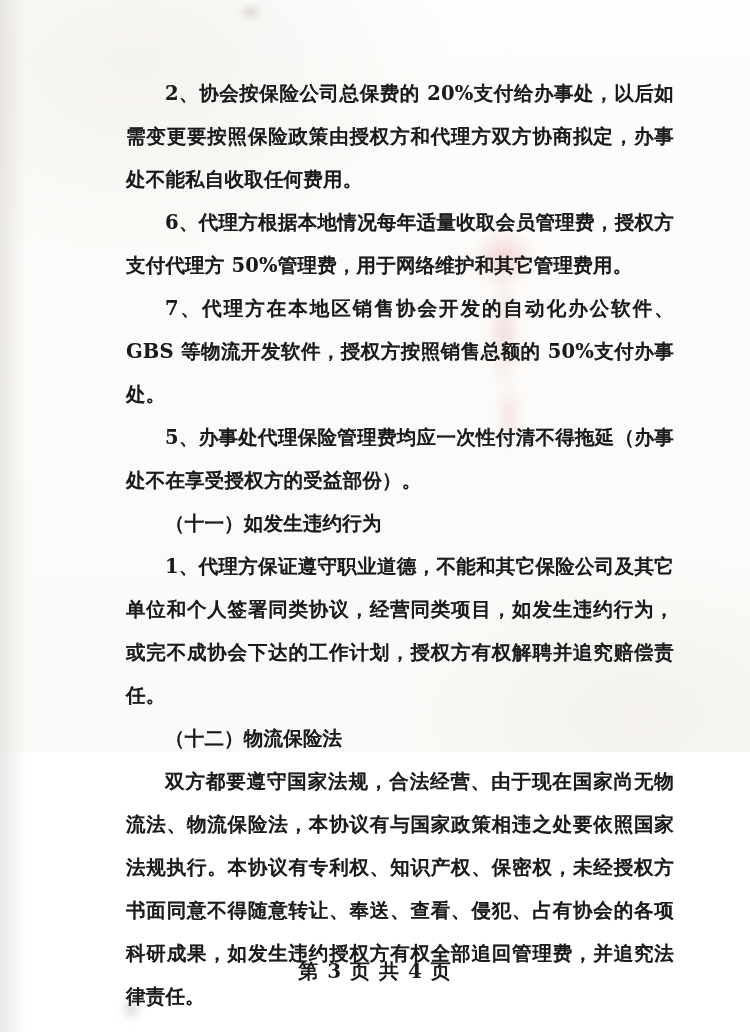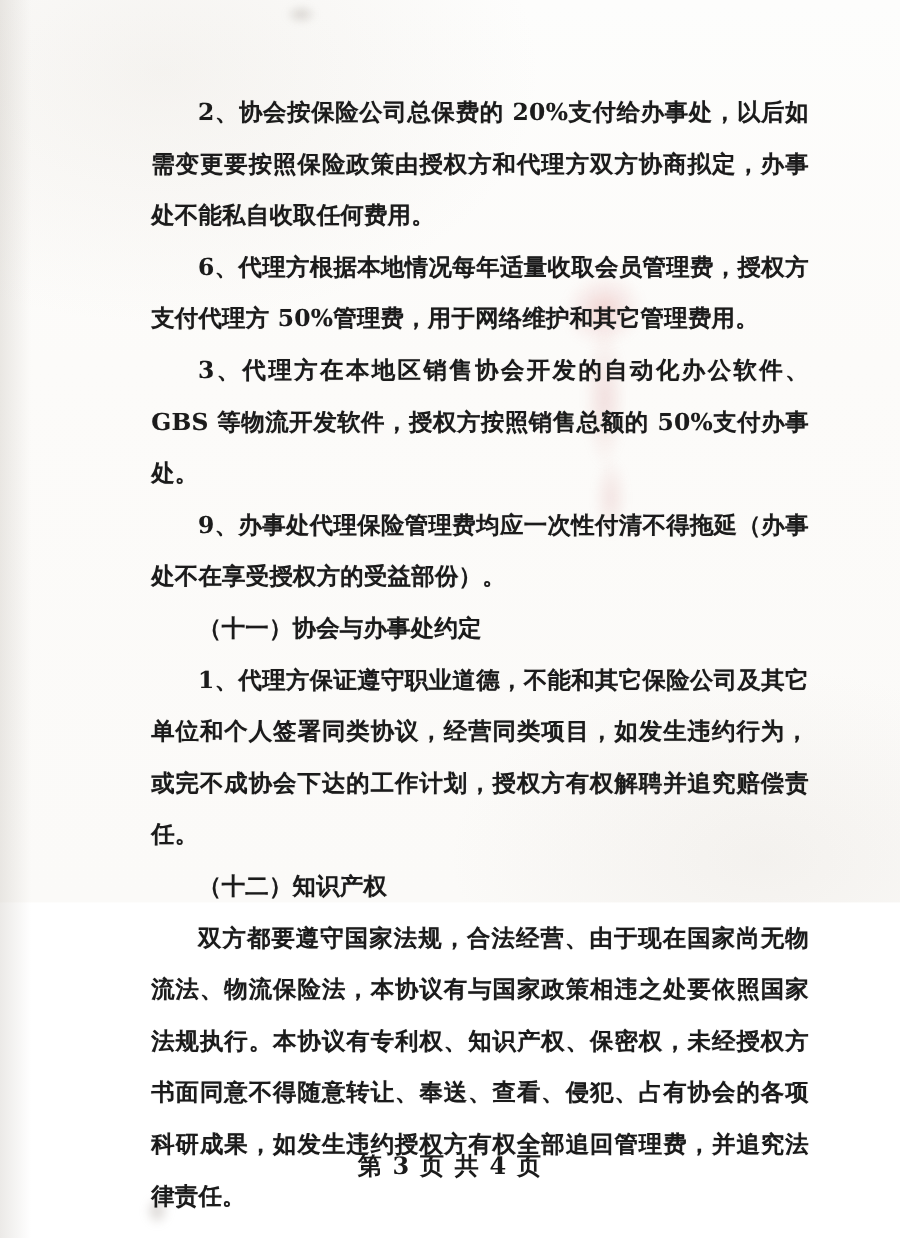--- a/index.html
+++ b/index.html
@@ -87,24 +87,24 @@
   <div class="edge-shade"></div>
   <div class="smudge s1"></div>
   <div class="smudge s2"></div>
   <div class="smudge s3"></div>
   <div class="smudge s4"></div>
   <div class="smudge s5"></div>
 
   <div id="content">
     <p class="para">2、协会按保险公司总保费的 20%支付给办事处，以后如需变更要按照保险政策由授权方和代理方双方协商拟定，办事处不能私自收取任何费用。</p>
     <p class="para">6、代理方根据本地情况每年适量收取会员管理费，授权方支付代理方 50%管理费，用于网络维护和其它管理费用。</p>
-    <p class="para">3、代理方在本地区销售协会开发的自动化办公软件、GBS 等物流开发软件，授权方按照销售总额的 50%支付办事处。</p>
-    <p class="para">9、办事处代理保险管理费均应一次性付清不得拖延（办事处不在享受授权方的受益部份）。</p>
-    <p class="para">（十一）协会与办事处约定</p>
+    <p class="para">7、代理方在本地区销售协会开发的自动化办公软件、GBS 等物流开发软件，授权方按照销售总额的 50%支付办事处。</p>
+    <p class="para">5、办事处代理保险管理费均应一次性付清不得拖延（办事处不在享受授权方的受益部份）。</p>
+    <p class="para">（十一）如发生违约行为</p>
     <p class="para">1、代理方保证遵守职业道德，不能和其它保险公司及其它单位和个人签署同类协议，经营同类项目，如发生违约行为，或完不成协会下达的工作计划，授权方有权解聘并追究赔偿责任。</p>
-    <p class="para">（十二）知识产权</p>
+    <p class="para">（十二）物流保险法</p>
     <p class="para">双方都要遵守国家法规，合法经营、由于现在国家尚无物流法、物流保险法，本协议有与国家政策相违之处要依照国家法规执行。本协议有专利权、知识产权、保密权，未经授权方书面同意不得随意转让、奉送、查看、侵犯、占有协会的各项科研成果，如发生违约授权方有权全部追回管理费，并追究法律责任。</p>
 
   </div>
 
   <div id="footer">第 3 页 共 4 页</div>
 
 </div>
 
 </body></html>

